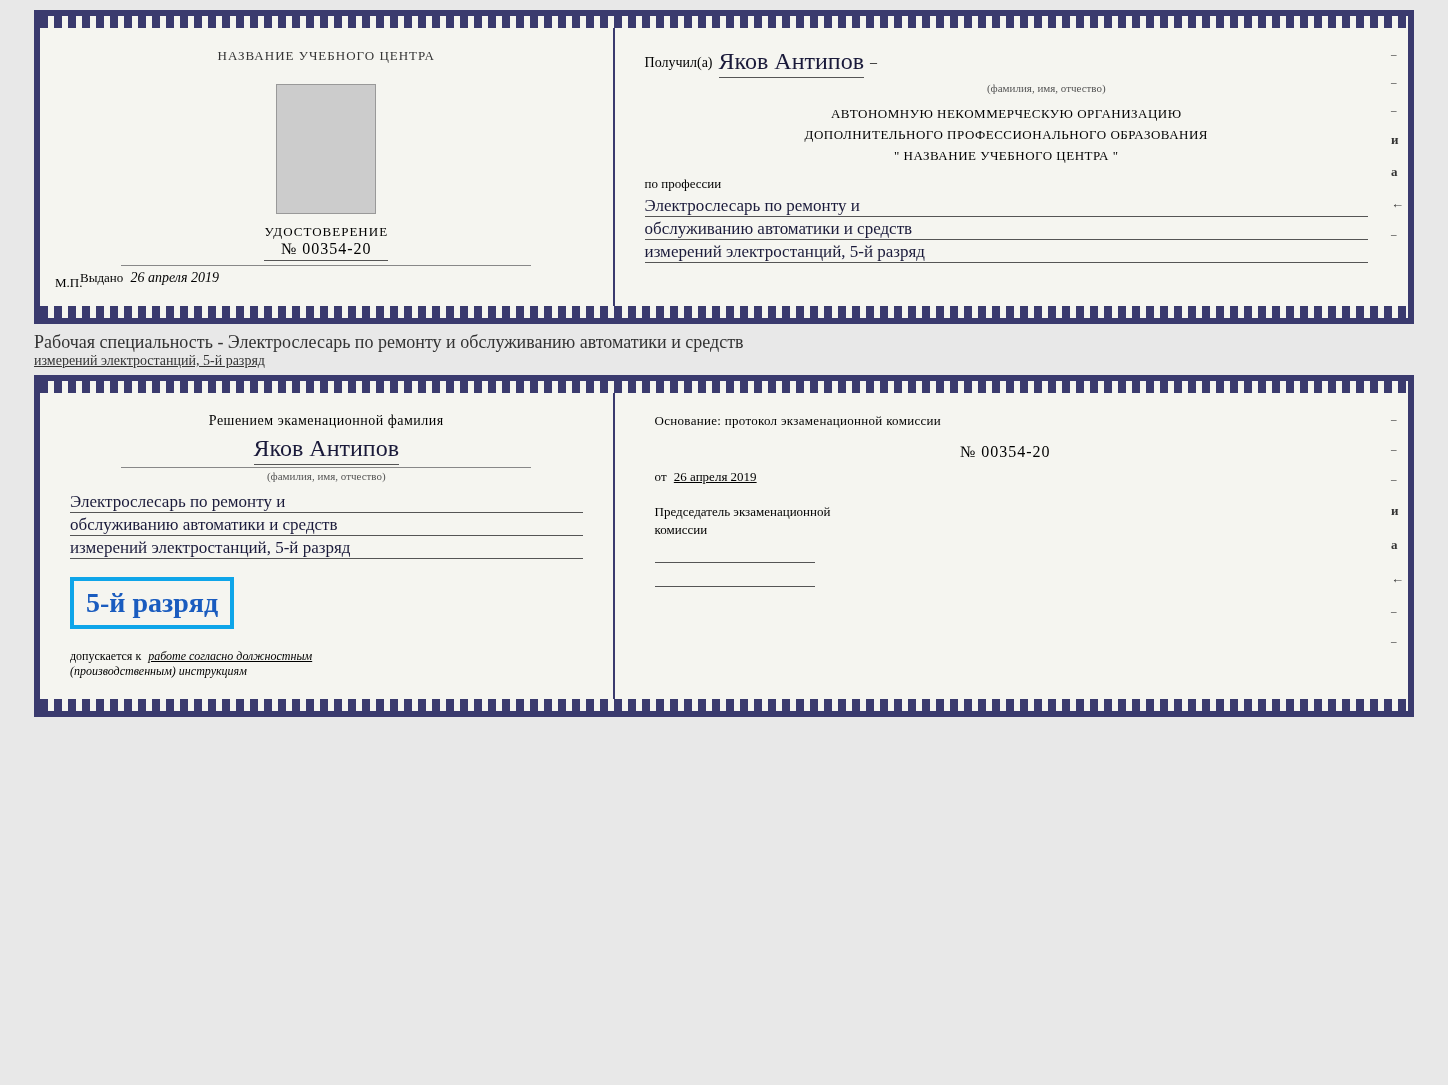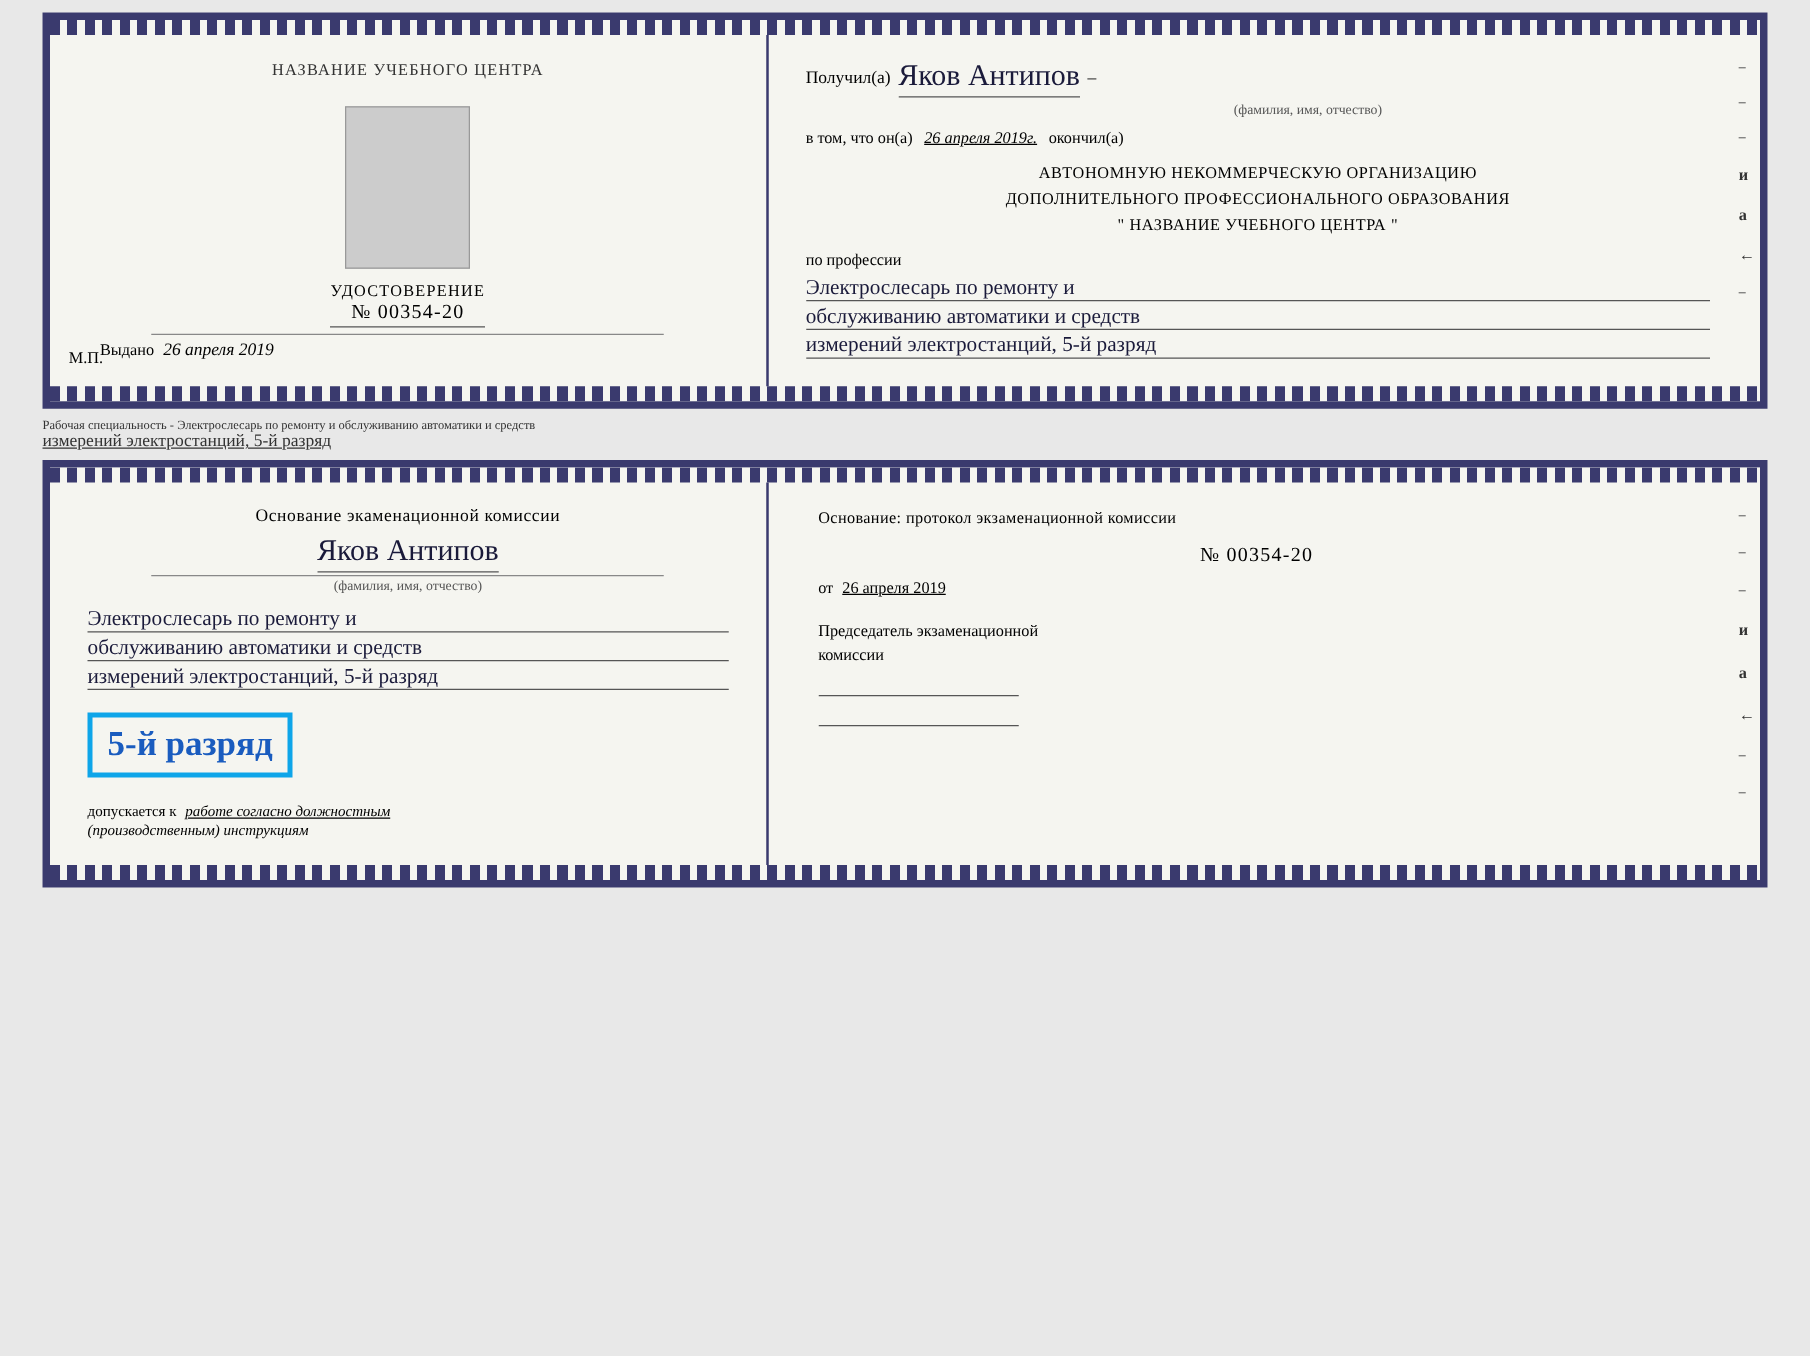--- a/index.html
+++ b/index.html
@@ -279,25 +279,20 @@
     </div>
 
     <div class="diploma-right" style="padding-right: 40px;">
       <div class="recipient-line">
         <span style="font-size:14px;">Получил(а)</span>
         <span class="handwritten-name">Яков Антипов</span>
         <span style="font-size:14px;">–</span>
       </div>
       <span class="subtext-small" style="text-align:center; display:block; margin-left: 80px; margin-bottom: 8px;">(фамилия, имя, отчество)</span>
 
-      <div style="font-size:13px; margin-bottom:10px;">
-        <span>в том, что он(а)</span>
-        <span class="italic-date" style="margin: 0 6px;">26 апреля 2019г.</span>
-        <span>окончил(а)</span>
-      </div>
 
       <div class="org-block">
         <div>АВТОНОМНУЮ НЕКОММЕРЧЕСКУЮ ОРГАНИЗАЦИЮ</div>
         <div>ДОПОЛНИТЕЛЬНОГО ПРОФЕССИОНАЛЬНОГО ОБРАЗОВАНИЯ</div>
         <div>
           <span>"</span>
           <span>НАЗВАНИЕ УЧЕБНОГО ЦЕНТРА</span>
           <span>"</span>
         </div>
       </div>
@@ -315,30 +310,30 @@
         <span class="side-char" style="font-size:13px; color:#333;">а</span>
         <span class="side-char" style="font-size:13px; color:#333;">←</span>
         <span class="side-char">–</span>
       </div>
     </div>
   </div>
   <div class="border-pattern-bottom"></div>
 </div>
 
 <div style="width:1380px; margin-bottom: 6px;">
-  <div style="font-size:10px; color:#333;">Рабочая специальность - Электрослесарь по ремонту и обслуживанию автоматики и средств</div>
+  <div style="font-size:18px; color:#333;">Рабочая специальность - Электрослесарь по ремонту и обслуживанию автоматики и средств</div>
   <div style="font-size:14px; color:#333; text-decoration: underline;">измерений электростанций, 5-й разряд</div>
 </div>
 
 <div class="diploma-frame">
   <div class="border-pattern-top"></div>
   <div class="diploma-inner-wrapper">
 
     <div class="bottom-left">
-      <div class="commission-text">Основание экаменационной комиссии</div>
+      <div class="commission-text">Решением экаменационной фамилия</div>
       <div style="text-align:center; margin-bottom:2px;">
         <span class="handwritten-name">Яков Антипов</span>
       </div>
       <div style="width: 80%; border-bottom:1px solid #888; margin: 2px auto;"></div>
       <span class="subtext-small" style="text-align:center; display:block; margin-bottom:10px;">(фамилия, имя, отчество)</span>
 
 
       <span class="handwritten-profession">Электрослесарь по ремонту и</span>
       <span class="handwritten-profession">обслуживанию автоматики и средств</span>
       <span class="handwritten-profession">измерений электростанций, 5-й разряд</span>

